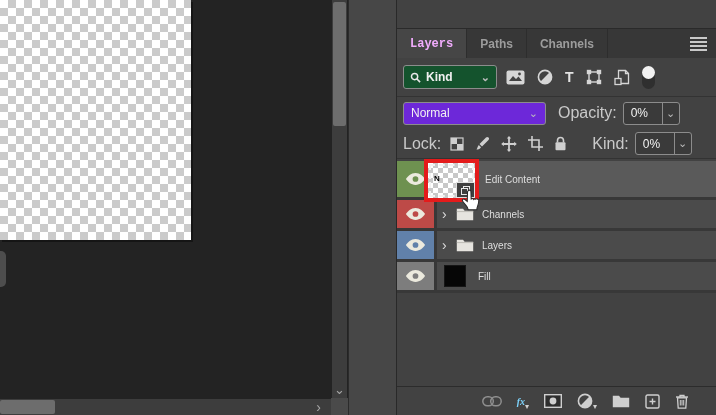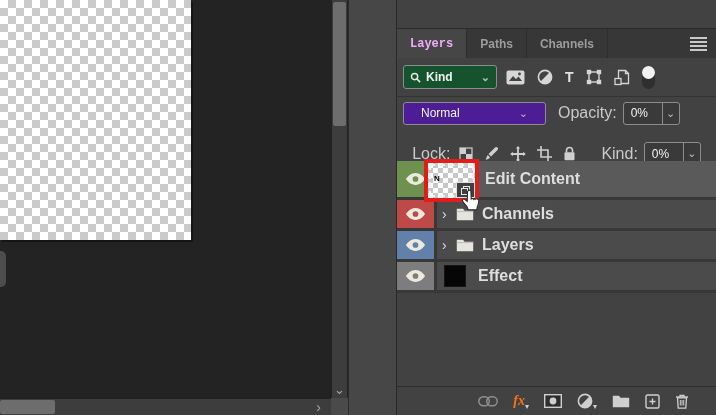--- a/index.html
+++ b/index.html
@@ -48,45 +48,45 @@
   .kind-select .dd { margin-left:auto; color:#bdbdbd; font-size:11px; }
   .filter-icons { display:flex; align-items:center; gap:12px; margin-left:9px; }
   .ficon { display:flex; align-items:center; justify-content:center; }
   .tglyph { color:#e3e3e3; font-size:14px; font-weight:700; }
   .toggle-pill { width:13px; height:23px; border-radius:7px; background:#2f2f2f; position:relative; }
   .toggle-pill::after { content:""; position:absolute; left:0; top:0; width:13px; height:13px;
     border-radius:50%; background:#f2f2f2; }
 
   .blend-row { position:absolute; top:97px; left:0; width:100%; height:32px;
     display:flex; align-items:center; padding:0 6px; }
-  .select-box { height:23px; background:#4c1d95; border:1px solid #8c8c8c; border-radius:3px;
-    display:flex; align-items:center; padding:0 17px; color:#f2f2f2; font-size:12px;gap:7px; }
+  .select-box { height:23px; background:#6d28d9; border:1px solid #8c8c8c; border-radius:3px;
+    display:flex; align-items:center; padding:0 7px; color:#f2f2f2; font-size:12px;gap:7px; }
   .blend-select { width:143px; }
   .select-box .dd { margin-left:auto; color:#bdbdbd; font-size:11px; }
   .lbl { color:#c9c9c9; font-size:16px; }
   .blend-row .lbl { margin-left:12px; }
   .val-combo { margin-left:6px; width:57px; height:23px; background:#3a3a3a;
     border:1px solid #8c8c8c; border-radius:3px; display:flex; align-items:stretch; }
   .val-combo .val { flex:1; color:#f2f2f2; font-size:12px; display:flex; align-items:center; padding-left:7px; }
   .val-combo .arrow { width:17px; border-left:1px solid #8c8c8c; display:flex; align-items:center;
     justify-content:center; color:#bdbdbd; font-size:11px; }
 
-  .lock-row { position:absolute; top:139px; left:0; width:100%; height:30px;
-    display:flex; align-items:center; padding:0 6px; border-bottom:1px solid #333;justify-content:center; }
+  .lock-row { position:absolute; top:129px; left:0; width:100%; height:30px;
+    display:flex; align-items:center; padding:0 6px; border-bottom:1px solid #333; }
   .lock-icons { display:flex; align-items:center; gap:11px; margin-left:9px; }
   .lock-row .fill-lbl { margin-left:25px; }
 
   .layers-list { position:absolute; top:161px; left:0; width:100%; background:#383838; }
   .layer-row { display:flex; gap:3px; margin-bottom:3px; height:28px; }
   .layer-row.selected { height:36px; }
   .eye-badge { width:37px; display:flex; align-items:center; justify-content:center; cursor:pointer; }
   .row-content { flex:1; background:#4b4b4b; display:flex; align-items:center;
     position:relative; padding-left:5px; }
   .selected .row-content { background:#5a5a5a; }
-  .layer-name { color:#dedede; font-size:16px;font-weight:bold; }
+  .layer-name { color:#dedede; font-size:10px; }
 
   .expand { color:#dcdcdc; font-size:14px; line-height:10px; width:9px; margin-right:5px; cursor:pointer; }
   .group-folder { margin-right:8px; }
   .color-swatch { width:22px; height:22px; margin-left:2px; border:1px solid #161616; }
   .row-content .swatch-name { margin-left:12px; }
 
   .so-frame { position:absolute; left:-13px; top:-2px; width:55px; height:43px;
     border:4px solid #e41b1b; z-index:5; }
   .so-thumb { position:absolute; inset:0; background-color:#fff;
     background-image:
@@ -98,21 +98,21 @@
     color:#000; line-height:8px; }
   .so-badge { position:absolute; right:0; bottom:0; width:19px; height:16px; background:#3f3f3f;
     border:1px solid #e0e0e0; display:flex; align-items:center; justify-content:center; }
   .hand-cursor { position:absolute; right:-5px; bottom:-13px; z-index:6; }
   .edit-name { margin-left:43px; }
 
   .bottom-bar { position:absolute; left:0; bottom:0; width:100%; height:29px; background:#424242;
     border-top:1px solid #2c2c2c; display:flex; align-items:center; justify-content:flex-end;
     gap:15px; padding-right:27px; }
   .bicon { display:flex; align-items:center; justify-content:center; cursor:pointer; }
-  .fx-label { font-style:italic; font-weight:700; font-size:14px; color:#f97316;
+  .fx-label { font-style:italic; font-weight:700; font-size:10px; color:#7dd3fc;
     font-family:"Liberation Serif", serif; }
   .caret { font-size:8px; color:#cfcfcf; position:relative; top:5px; left:0; }
 </style>
 </head>
 <body>
 
 <div class="screen">
 
   <div class="document"></div>
   <div class="left-edge-tab"></div>
@@ -301,21 +301,21 @@
 
       <div class="layer-row">
         <div class="eye-badge" style="background: rgb(125, 125, 125);">
           <svg width="21" height="14" viewBox="0 0 22 14">
             <path d="M11 .8C6.2.8 2.7 4.3 1 7c1.7 2.7 5.2 6.2 10 6.2S19.3 9.7 21 7C19.3 4.3 15.8.8 11 .8Z" fill="#eceade"></path>
             <circle cx="11" cy="7" r="3" fill="#7d7d7d"></circle>
           </svg>
         </div>
         <div class="row-content">
           <div class="color-swatch" style="background: rgb(6, 6, 6);"></div>
-          <span class="layer-name swatch-name">Effect</span>
+          <span class="layer-name swatch-name">Fill</span>
         </div>
       </div>
     </div>
 
     <div class="bottom-bar">
       <span class="bicon">
         <svg width="20" height="11" viewBox="0 0 20 11">
           <rect x="0.8" y="0.8" width="10.5" height="9" rx="4.5" fill="none" stroke="#8f8f8f" stroke-width="1.5"></rect>
           <rect x="8.7" y="0.8" width="10.5" height="9" rx="4.5" fill="none" stroke="#8f8f8f" stroke-width="1.5"></rect>
         </svg>

